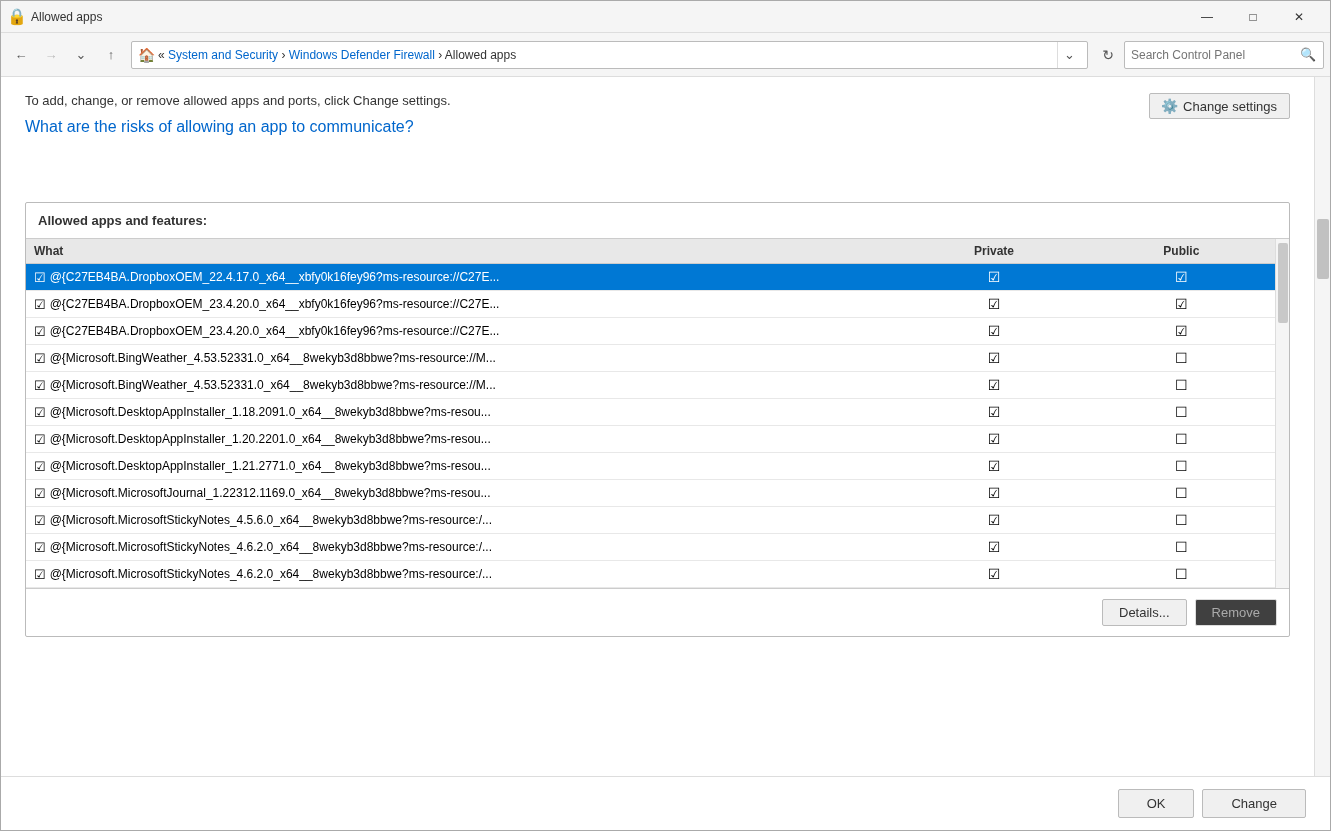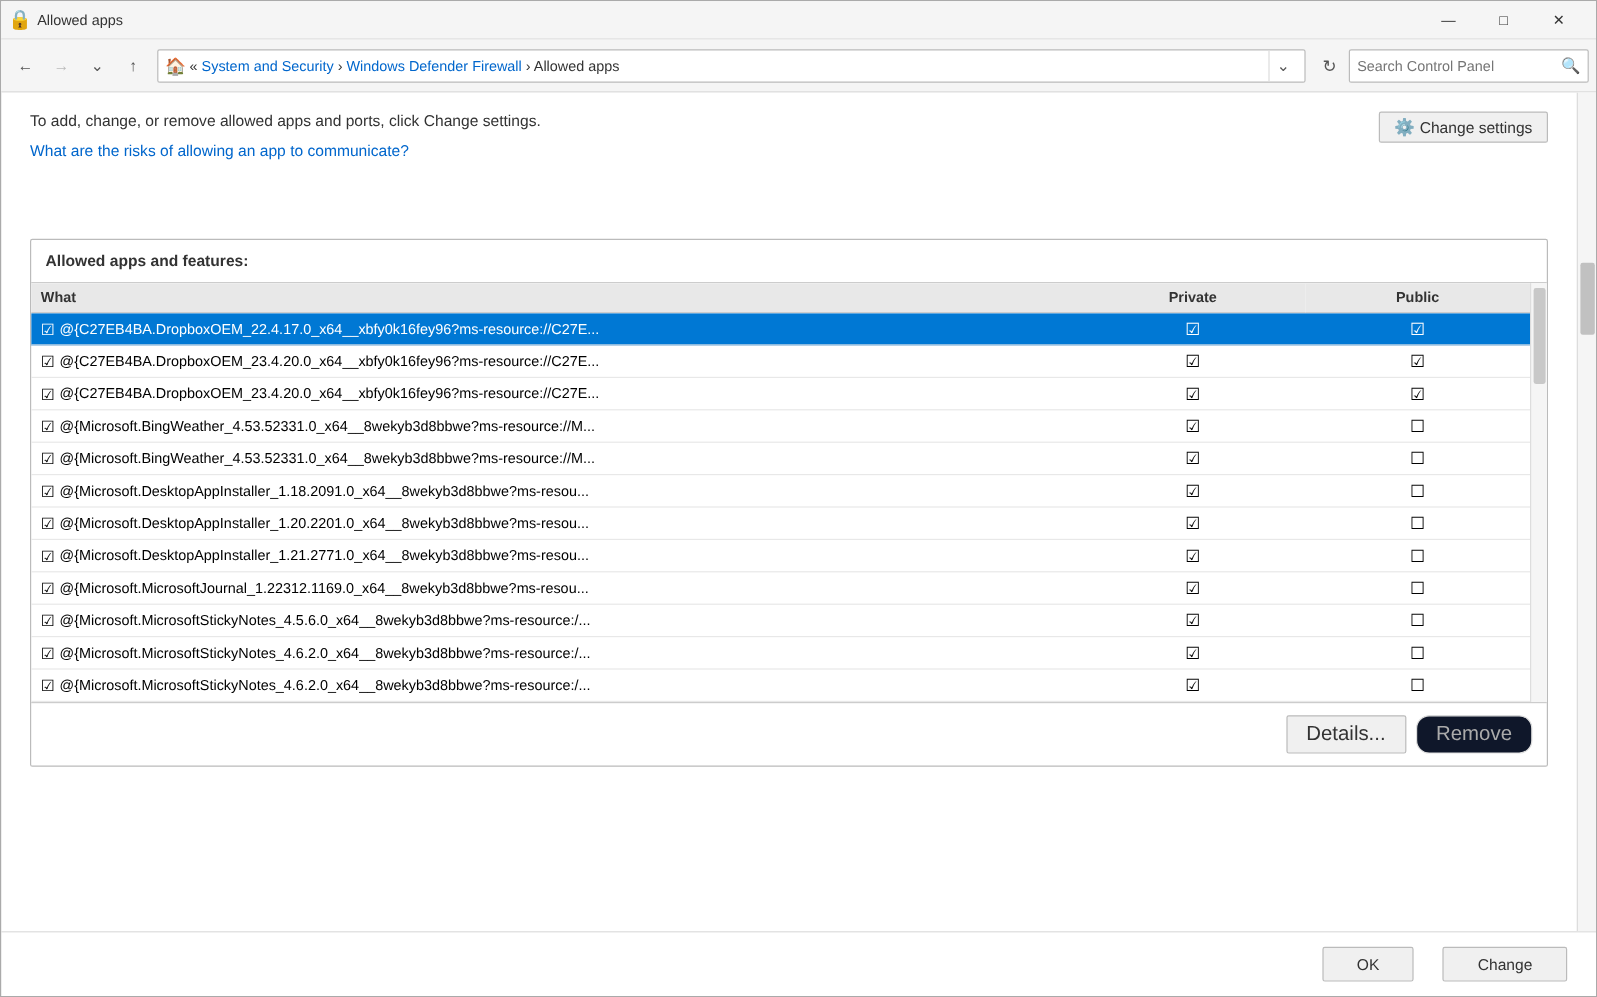--- a/index.html
+++ b/index.html
@@ -213,21 +213,21 @@
 
     .intro-text {
       font-size: 13px;
       color: #333;
       margin-bottom: 10px;
     }
 
     .link-text {
       color: #0066cc;
       cursor: pointer;
-      font-size: 13px;
+      font-size: 16px;
       display: inline-block;
       margin-bottom: 16px;
       text-align: right;
     }
 
     .change-settings-btn {
       display: flex;
       align-items: center;
       gap: 4px;
       padding: 4px 12px;
@@ -354,29 +354,28 @@
       padding: 10px 12px;
       border-top: 1px solid #ccc;
     }
 
     .action-btn {
       padding: 5px 16px;
       background: #f0f0f0;
       border: 1px solid #bbb;
       border-radius: 2px;
       cursor: pointer;
-      font-size: 17px;
+      font-size: 13px;
       color: #333;
     }
     .action-btn:disabled {
       color: #aaa;
       border-color: #ddd;
       cursor: default;
-      background: #0f172a;
-      border-radius: 11px;
+      background: #404040;
     }
 
     
     .arrow-area {
       display: flex;
       align-items: center;
       justify-content: flex-end;
       margin-top: 16px;
       gap: 12px;
       padding-right: 0;
@@ -409,21 +408,21 @@
       cursor: pointer;
       font-size: 13px;
       color: #333;
     }
 
     
     .footer-row {
       display: flex;
       justify-content: flex-end;
       align-items: center;
-      gap: 24px;
+      gap: 8px;
       padding: 12px 24px;
       border-top: 1px solid #ddd;
       flex-shrink: 0;
     }
 
     .footer-btn {
       padding: 6px 28px;
       background: #f0f0f0;
       border: 1px solid #bbb;
       border-radius: 2px;

